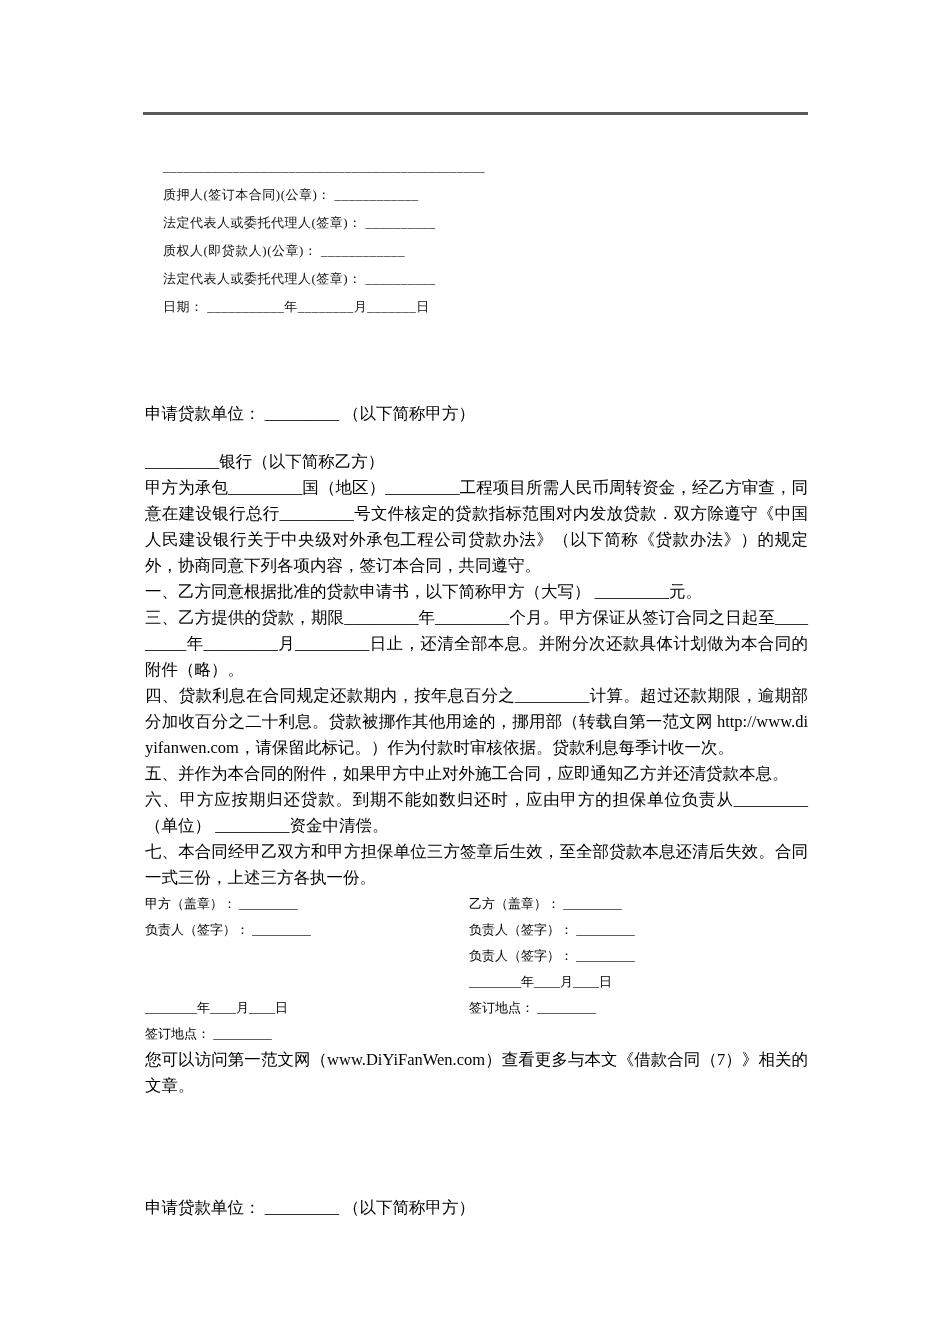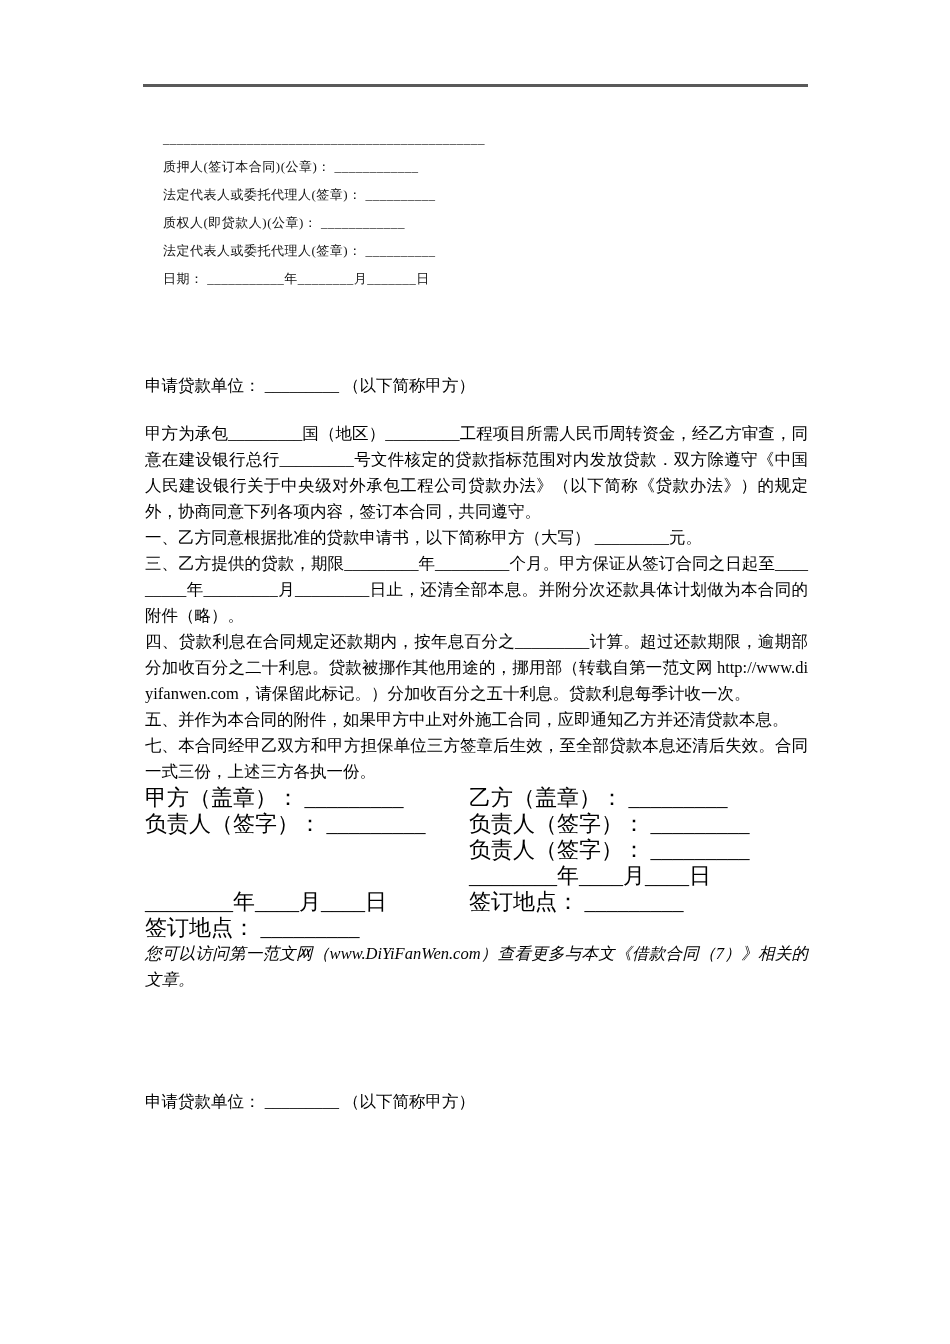--- a/index.html
+++ b/index.html
@@ -6,21 +6,21 @@
     margin: 0;
     padding: 0;
     background: #ffffff;
   }
   .page {
     position: relative;
     width: 950px;
     height: 1344px;
     background: #ffffff;
     box-sizing: border-box;
-    padding-top: 84px;
+    padding-top: 112px;
     overflow: hidden;
     font-family: "Liberation Serif", "DejaVu Serif", serif;
     color: #000000;
   }
   .top-rule {
     height: 3px;
     background: #595959;
     margin: 0 142px 0 143px;
   }
   .top-block {
@@ -44,34 +44,33 @@
     text-align: justify;
     word-break: break-all;
   }
   .contract-body p.applicant {
     margin-bottom: 22px;
     text-align: left;
   }
   .sig-grid {
     display: grid;
     grid-template-columns: 324px 1fr;
-    font-size: 22px;
+    font-size: 13px;
     line-height: 26px;
   }
   .sig-grid .cell {
     white-space: nowrap;
   }
   .source-note {
     margin: 0;
     width: 663px;
     font-size: 16.5px;
     line-height: 26px;
     text-align: justify;
     word-break: break-all;
-    font-style: italic;
   }
   .next-heading {
     margin: 96px 142px 0 145px;
     font-size: 16.5px;
     line-height: 26px;
     text-align: left;
   }
 </style>
 </head>
 <body>
@@ -84,25 +83,27 @@
     <div class="tline">______________________________________________</div>
     <div class="tline">质押人(签订本合同)(公章)： ____________</div>
     <div class="tline">法定代表人或委托代理人(签章)： __________</div>
     <div class="tline">质权人(即贷款人)(公章)： ____________</div>
     <div class="tline">法定代表人或委托代理人(签章)： __________</div>
     <div class="tline">日期： ___________年________月_______日</div>
   </div>
 
   <div class="contract-body">
     <p class="applicant">申请贷款单位： _________ （以下简称甲方）</p>
+    <p>_________银行（以下简称乙方）</p>
     <p>甲方为承包_________国（地区）_________工程项目所需人民币周转资金，经乙方审查，同意在建设银行总行_________号文件核定的贷款指标范围对内发放贷款．双方除遵守《中国人民建设银行关于中央级对外承包工程公司贷款办法》（以下简称《贷款办法》）的规定外，协商同意下列各项内容，签订本合同，共同遵守。</p>
     <p>一、乙方同意根据批准的贷款申请书，以下简称甲方（大写） _________元。</p>
     <p>三、乙方提供的贷款，期限_________年_________个月。甲方保证从签订合同之日起至_________年_________月_________日止，还清全部本息。并附分次还款具体计划做为本合同的附件（略）。</p>
-    <p>四、贷款利息在合同规定还款期内，按年息百分之_________计算。超过还款期限，逾期部分加收百分之二十利息。贷款被挪作其他用途的，挪用部（转载自第一范文网 http://www.diyifanwen.com，请保留此标记。）分加收百分之五十利息。贷款利息每季计收一次。</p>
+    <p>四、贷款利息在合同规定还款期内，按年息百分之_________计算。超过还款期限，逾期部分加收百分之二十利息。贷款被挪作其他用途的，挪用部（转载自第一范文网 http://www.diyifanwen.com，请保留此标记。）作为付款时审核依据。贷款利息每季计收一次。</p>
     <p>五、并作为本合同的附件，如果甲方中止对外施工合同，应即通知乙方并还清贷款本息。</p>
+    <p>六、甲方应按期归还贷款。到期不能如数归还时，应由甲方的担保单位负责从_________（单位） _________资金中清偿。</p>
     <p>七、本合同经甲乙双方和甲方担保单位三方签章后生效，至全部贷款本息还清后失效。合同一式三份，上述三方各执一份。</p>
 
     <div class="sig-grid">
       <div class="cell">甲方（盖章）： _________</div>
       <div class="cell">乙方（盖章）： _________</div>
       <div class="cell">负责人（签字）： _________</div>
       <div class="cell">负责人（签字）： _________</div>
       <div class="cell"></div>
       <div class="cell">负责人（签字）： _________</div>
       <div class="cell"></div>

